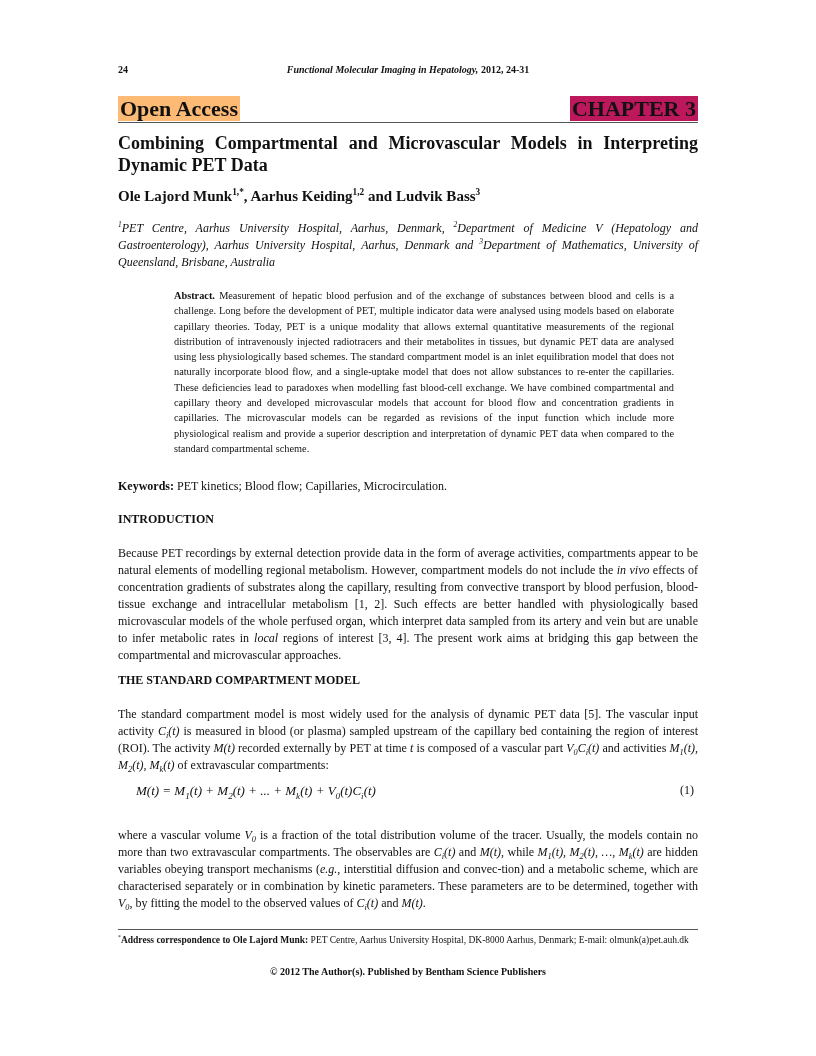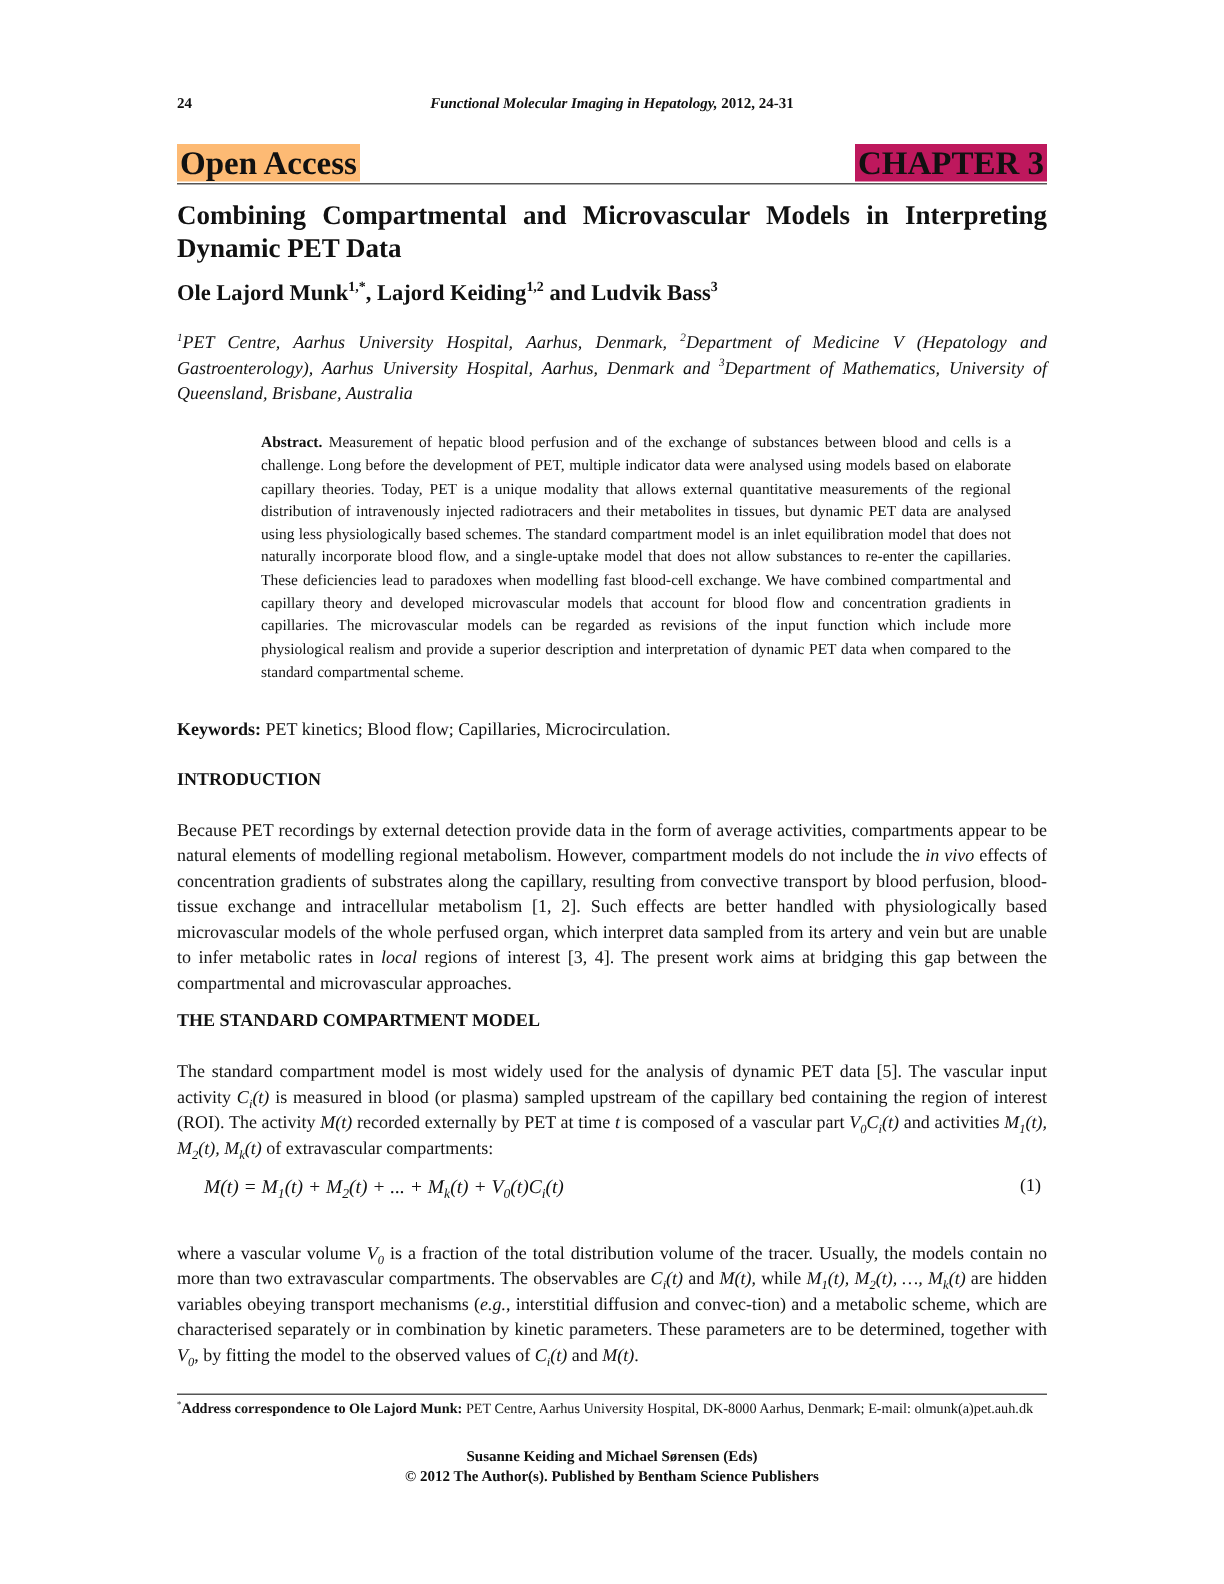--- a/index.html
+++ b/index.html
@@ -41,21 +41,21 @@
   </div>
 
   <div class="banner">
     <span class="oa">Open Access</span>
     <span class="ch">CHAPTER 3</span>
   </div>
 
   <div class="title">Combining Compartmental and Microvascular Models in Interpreting Dynamic PET Data</div>
 
   <div class="authors">
-    <span>Ole Lajord Munk</span><sup>1,*</sup><span>, </span><span>Lajord Keiding</span><sup>1,2</sup><span> and </span><span>Ludvik Bass</span><sup>3</sup>
+    <span>Ole Lajord Munk</span><sup>1,*</sup><span>, </span><span>Aarhus Keiding</span><sup>1,2</sup><span> and </span><span>Ludvik Bass</span><sup>3</sup>
   </div>
 
   <div class="affil"><sup>1</sup><span>PET Centre, Aarhus University Hospital, Aarhus, Denmark, </span><sup>2</sup><span>Department of Medicine V (Hepatology and Gastroenterology), Aarhus University Hospital, Aarhus, Denmark and </span><sup>3</sup><span>Department of Mathematics, University of Queensland, Brisbane, Australia</span></div>
 
   <div class="abstract"><b>Abstract.</b><span> Measurement of hepatic blood perfusion and of the exchange of substances between blood and cells is a challenge. Long before the development of PET, multiple indicator data were analysed using models based on elaborate capillary theories. Today, PET is a unique modality that allows external quantitative measurements of the regional distribution of intravenously injected radiotracers and their metabolites in tissues, but dynamic PET data are analysed using less physiologically based schemes. The standard compartment model is an inlet equilibration model that does not naturally incorporate blood flow, and a single-uptake model that does not allow substances to re-enter the capillaries. These deficiencies lead to paradoxes when modelling fast blood-cell exchange. We have combined compartmental and capillary theory and developed microvascular models that account for blood flow and concentration gradients in capillaries. The microvascular models can be regarded as revisions of the input function which include more physiological realism and provide a superior description and interpretation of dynamic PET data when compared to the standard compartmental scheme.</span></div>
 
   <div class="keywords"><b>Keywords:</b><span> PET kinetics; Blood flow; Capillaries, Microcirculation.</span></div>
 
   <div class="h" style="top:512px;">INTRODUCTION</div>
 
@@ -69,17 +69,16 @@
     <span class="lhs">M(t) = M<sub>1</sub>(t) + M<sub>2</sub>(t) + ... + M<sub>k</sub>(t) + V<sub>0</sub>(t)C<sub>i</sub>(t)</span>
     <span class="num">(1)</span>
   </div>
 
   <div class="para" style="top:827px;"><span>where a vascular volume </span><i>V<sub>0</sub></i><span> is a fraction of the total distribution volume of the tracer. Usually, the models contain no more than two extravascular compartments. The observables are </span><i>C<sub>i</sub>(t)</i><span> and </span><i>M(t)</i><span>, while </span><i>M<sub>1</sub>(t), M<sub>2</sub>(t), …, M<sub>k</sub>(t)</i><span> are hidden variables obeying transport mechanisms (</span><i>e.g.</i><span>, interstitial diffusion and convec-tion) and a metabolic scheme, which are characterised separately or in combination by kinetic parameters. These parameters are to be determined, together with </span><i>V<sub>0</sub></i><span>, by fitting the model to the observed values of </span><i>C<sub>i</sub>(t)</i><span> and </span><i>M(t)</i><span>.</span></div>
 
   <div class="footnote-rule"></div>
   <div class="footnote"><sup>*</sup><b>Address correspondence to Ole Lajord Munk:</b><span> PET Centre, Aarhus University Hospital, DK-8000 Aarhus, Denmark; E-mail: olmunk(a)pet.auh.dk</span></div>
 
   <div class="footer">
-    <div>Susanne Keiding and Michael Sørensen (Eds)</div>
     <div>© 2012 The Author(s). Published by Bentham Science Publishers</div>
   </div>
 
 </div>
 
 </body></html>

